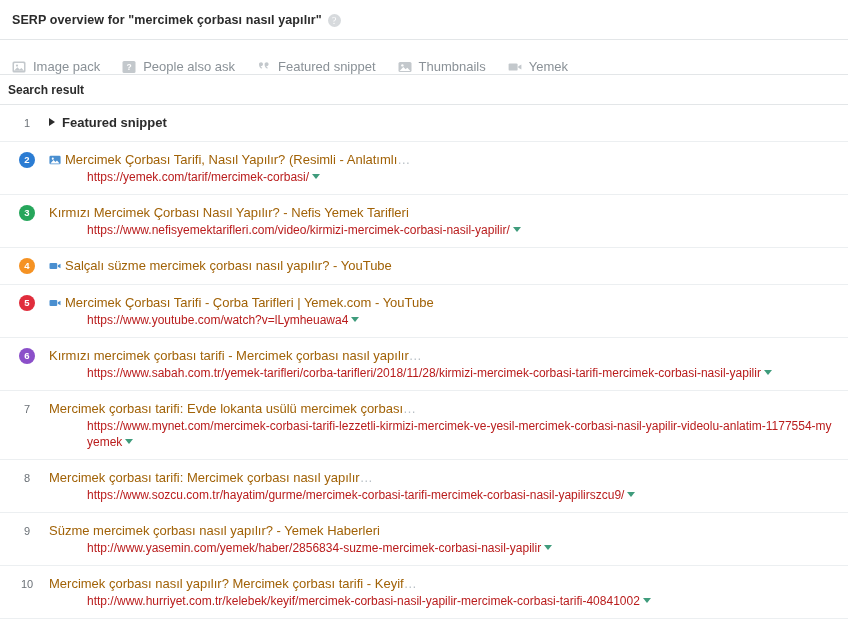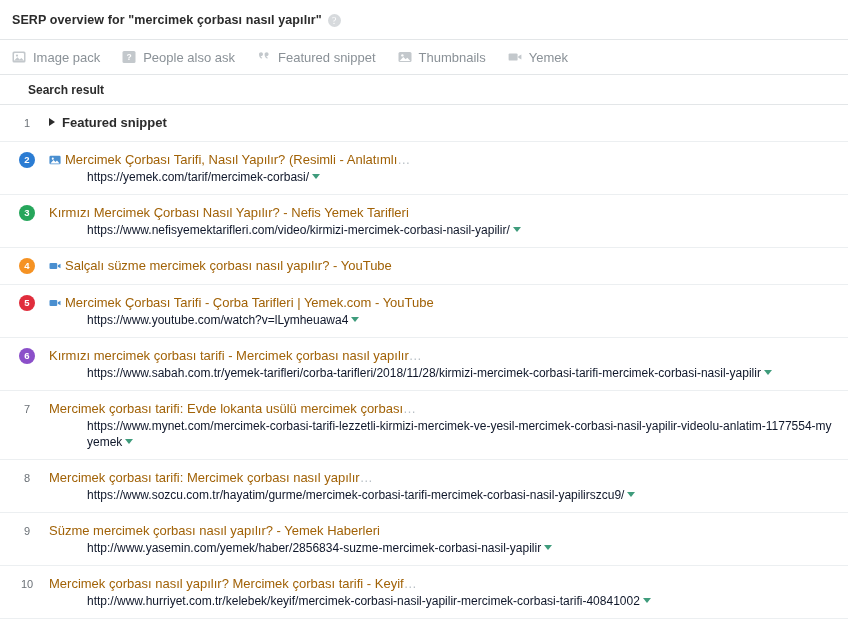--- a/index.html
+++ b/index.html
@@ -46,21 +46,21 @@
     position: relative;
     top: 1px;
     font-family: "Liberation Serif", serif;
     cursor: pointer;
   }
 
   
   .feature-bar {
     height: 35px;
     display: flex;
-    align-items: center;
+    align-items: flex-end;
     padding: 0 12px;
     border-bottom: 1px solid #e3e6e8;
     gap: 0;
   }
   .feature {
     display: flex;
     align-items: center;
     margin-right: 22px;
     cursor: pointer;
   }
@@ -70,21 +70,21 @@
     margin-left: 7px;
     white-space: nowrap;
   }
   .ficon { width: 14px; height: 14px; flex: 0 0 14px; display:block; }
 
   
   .section-label {
     height: 30px;
     display: flex;
     align-items: center;
-    padding: 0 28px;
+    padding: 0 8px;
     font-size: 12px;
     font-weight: bold;
     color: #2b2b2b;
     border-bottom: 1px solid #e3e6e8;
   }
 
   
   .rows { padding: 0; }
   .row {
     display: flex;
@@ -136,21 +136,21 @@
   .title-link {
     color: #a16207;
     font-size: 13px;
     cursor: pointer;
     text-decoration: none;
   }
   .ellip { color: #b9c0c6; }
   .url-line {
     display: block;
     font-size: 12px;
-    color: #0f172a;
+    color: #b91c1c;
     line-height: 16px;
     word-break: break-all;
     cursor: pointer;
     padding-left: 38px;
   }
   .caret {
     display: inline-block;
     margin-left: 3px;
     border-left: 4px solid transparent;
     border-right: 4px solid transparent;

